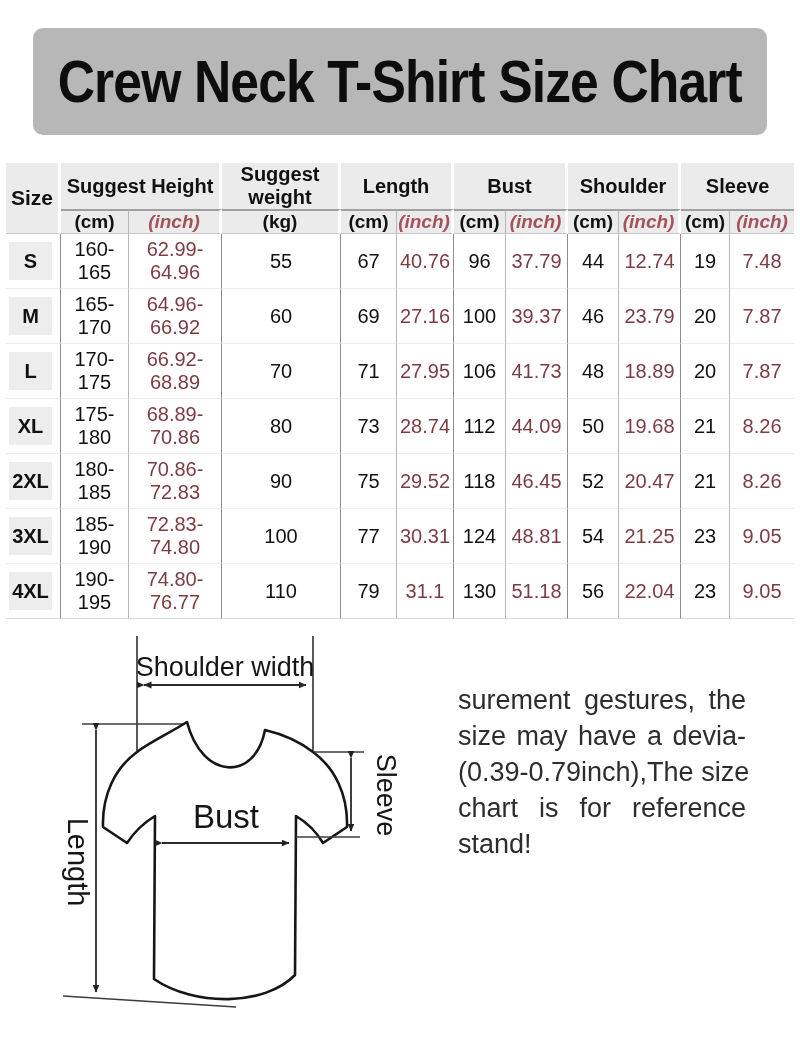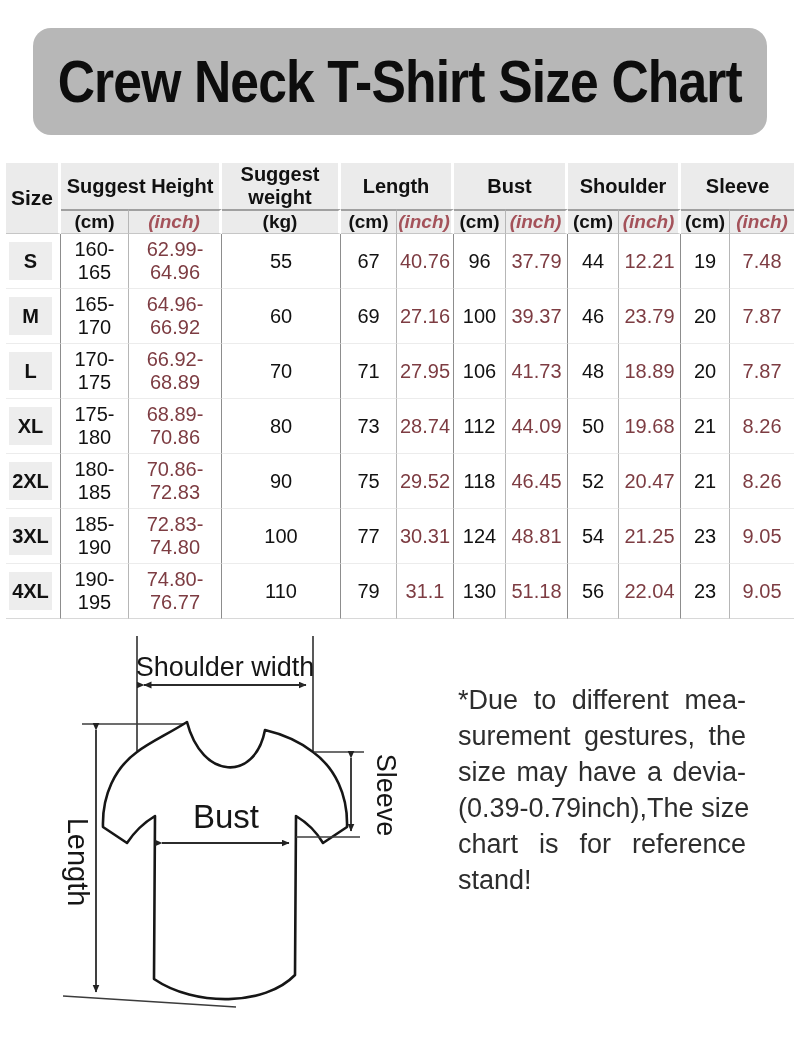--- a/index.html
+++ b/index.html
@@ -2,21 +2,21 @@
 <html style="--banner-bg: #b7b7b7; --header-bg: #ebebeb; --size-cell-bg: #ededed; --inch-header: #a4525a; --inch-value: #7d3c42;"><head>
 <meta charset="utf-8">
 <style>
   * { margin:0; padding:0; box-sizing:border-box; }
   html,body { width:800px; height:1040px; background:#fff; overflow:hidden;
               font-family:"Liberation Sans", sans-serif; color:#111; }
   body { position:relative; }
 
   
   .banner { position:absolute; left:33px; top:28px; width:734px; height:107px;
-            background:var(--banner-bg,#b7b7b7); border-radius:18px;
+            background:var(--banner-bg,#b7b7b7); border-radius:10px;
             display:flex; align-items:center; justify-content:center; }
   .banner h1 { font-size:60px; font-weight:bold; color:#0d0d0d; white-space:nowrap;
                letter-spacing:-1px; transform:scaleX(0.86); }
 
   
   table { position:absolute; left:6px; top:163px; width:788px;
           border-collapse:separate; border-spacing:0; table-layout:fixed; }
   th, td { text-align:center; vertical-align:middle; font-size:20px; }
   thead th { background:var(--header-bg,#ebebeb); font-weight:bold; }
   .grp-row th { height:37px; font-size:20px; }
@@ -97,21 +97,21 @@
     <tr>
       <td class="size-cell gb">S</td>
       <td>160-165</td>
       <td class="inch gb">62.99-64.96</td>
       <td class="gb">55</td>
       <td>67</td>
       <td class="inch gb">40.76</td>
       <td>96</td>
       <td class="inch gb">37.79</td>
       <td>44</td>
-      <td class="inch gb">12.21</td>
+      <td class="inch gb">12.74</td>
       <td>19</td>
       <td class="inch last">7.48</td>
     </tr>
     <tr>
       <td class="size-cell gb">M</td>
       <td>165-170</td>
       <td class="inch gb">64.96-66.92</td>
       <td class="gb">60</td>
       <td>69</td>
       <td class="inch gb">27.16</td>
@@ -238,19 +238,18 @@
 
   <g>
     <line x1="284" y1="122" x2="334" y2="122" stroke="#3c3c3c" stroke-width="1.7"></line>
     <line x1="266" y1="207" x2="330" y2="207" stroke="#3c3c3c" stroke-width="1.7"></line>
     <line x1="321" y1="128" x2="321" y2="201" stroke="#2b2b2b" stroke-width="1.8" marker-start="url(#ah)" marker-end="url(#ah)"></line>
     <text x="347" y="165" text-anchor="middle" font-size="27" transform="rotate(90 347 165)">Sleeve</text>
   </g>
 </svg>
 
 <div class="note">
-  <div class="note-line">*Due to different mea-</div>
   <div class="note-line">surement gestures, the</div>
   <div class="note-line">size may have a devia-</div>
   <div class="note-line">(0.39-0.79inch),The size</div>
   <div class="note-line">chart is for reference</div>
   <div class="note-line lastline">stand!</div>
 </div>
 
 </body></html>

